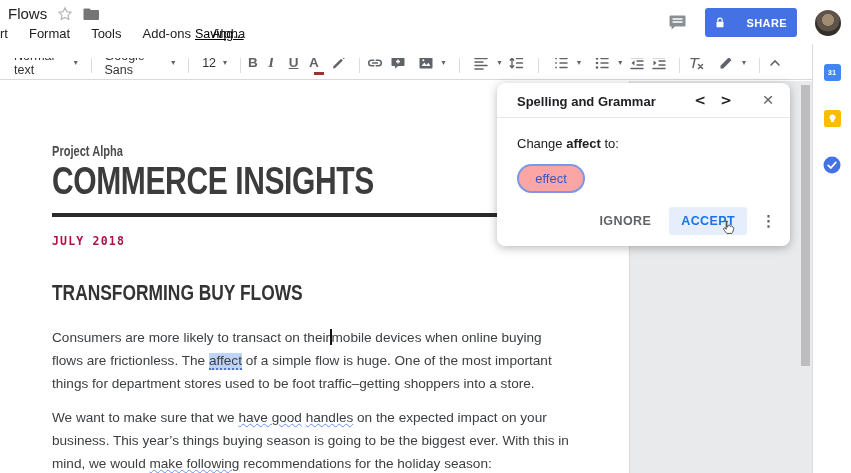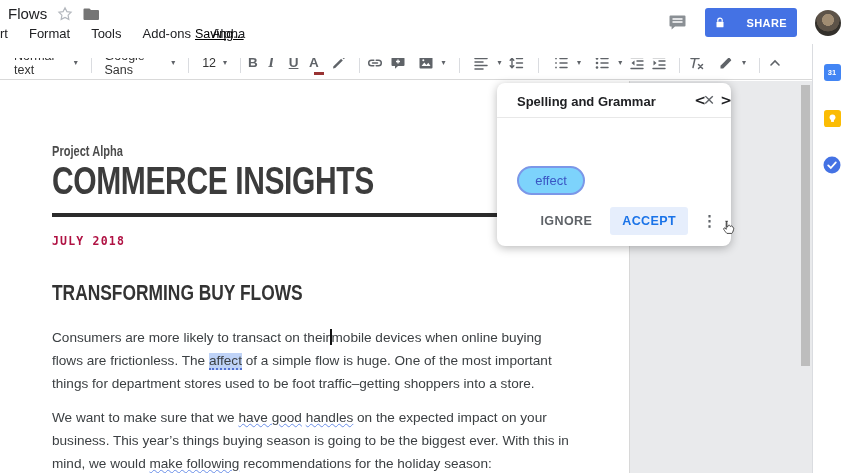--- a/index.html
+++ b/index.html
@@ -60,33 +60,33 @@
   .line { white-space:nowrap; height:23.2px; line-height:23.2px; }
   #para1 { top:326px; }
   #para2 { top:406px; }
   .seg-plain {}
   .seg-selected { background:#bfd3f7; border-bottom:2px dotted #5472d3; }
   .seg-squiggly { text-decoration:underline; text-decoration-style:wavy;
                   text-decoration-color:#6a8fe8; text-decoration-thickness:1px; }
   .caret { display:inline-block; width:1.5px; height:16px; background:#111; vertical-align:-3px; }
 
   
-  #dialog { position:absolute; left:497px; top:83px; width:234px; height:163px; background:#fff;
+  #dialog { position:absolute; left:497px; top:83px; width:293px; height:163px; background:#fff;
             border-radius:8px; box-shadow:0 2px 10px rgba(0,0,0,.28); z-index:10; }
   #dlg-header { position:relative; height:35px; border-bottom:1px solid #e8e8e8; }
   #dlg-title { position:absolute; left:20px; top:11px; font-size:13px; font-weight:bold; color:#202124; }
   .nav-ch { position:absolute; top:9px; font-family:"DejaVu Sans", sans-serif; font-size:14px;
             font-weight:bold; color:#202124; width:18px; text-align:center; }
   #nav-prev { left:194px; } #nav-next { left:220px; }
   #dlg-close { position:absolute; right:12px; top:6px; font-size:19px; color:#5f6368; width:20px; text-align:center; }
   #dlg-body { padding:18px 20px 0; }
   #change-line { font-size:13px; color:#202124; }
   #change-line b { font-weight:bold; }
-  #suggest-pill { margin-top:30px; display:inline-block; min-width:68px; text-align:center;
-                  background:#7dd3fc; border:2px solid #7b97e8; border-radius:15px;
+  #suggest-pill { margin-top:13px; display:inline-block; min-width:68px; text-align:center;
+                  background:#fca5a5; border:2px solid #7b97e8; border-radius:15px;
                   color:#3a56c4; font-size:13px; padding:5px 12px; }
   #dlg-footer { position:absolute; right:12px; bottom:11px; display:flex; align-items:center; gap:12px; }
   #ignore-btn { font-size:12.5px; font-weight:bold; letter-spacing:.4px; color:#5f6368; padding:7px 6px; }
   #accept-btn { font-size:12.5px; font-weight:bold; letter-spacing:.4px; color:#1a73e8;
                 background:#e6eefc; border-radius:3px; padding:7px 12px; }
   #dlg-more { font-size:15px; font-weight:bold; color:#5f6368; padding:0 2px; }
   #hand-cursor { position:absolute; left:720px; top:220px; z-index:20; }
 </style>
 </head>
 <body>
@@ -294,20 +294,23 @@
   </div>
 
   <div id="dialog">
     <div id="dlg-header">
       <span id="dlg-title">Spelling and Grammar</span>
       <span class="nav-ch" id="nav-prev">&lt;</span>
       <span class="nav-ch" id="nav-next">&gt;</span>
       <span id="dlg-close">×</span>
     </div>
     <div id="dlg-body">
+      <div id="change-line">
+        <span>Change </span><b>affect</b><span> to:</span>
+      </div>
       <div id="suggest-pill">effect</div>
     </div>
     <div id="dlg-footer">
       <span id="ignore-btn">IGNORE</span>
       <span id="accept-btn">ACCEPT</span>
       <span id="dlg-more">⋮</span>
     </div>
   </div>
 
   <div id="hand-cursor">

